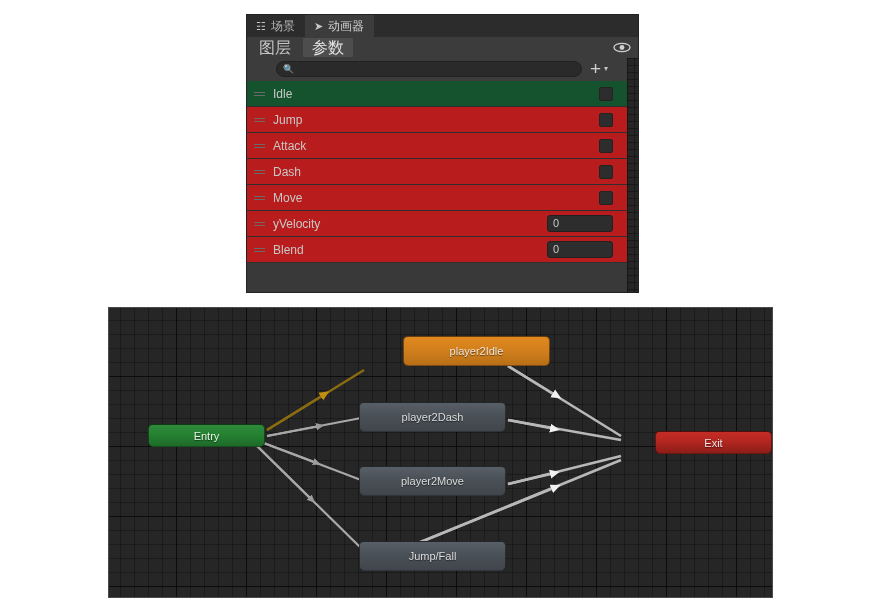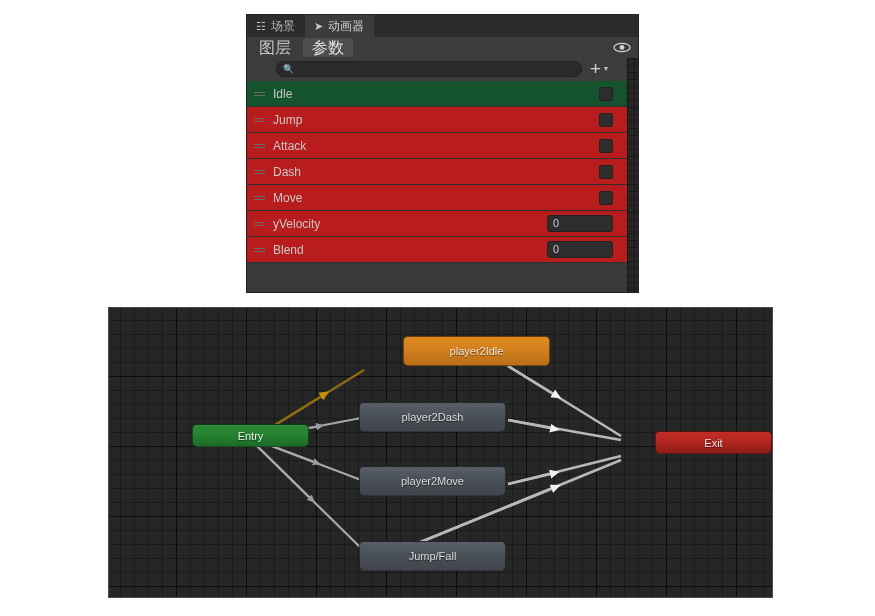--- a/index.html
+++ b/index.html
@@ -297,21 +297,20 @@
     background: linear-gradient(to bottom, #595f66 0%, #4a5057 45%, #41464c 100%);
     color: #dcdcdc;
   }
   .node.orange {
     background: linear-gradient(to bottom, #e0891f 0%, #d2801d 45%, #b96f17 100%);
     color: #f2e6d8;
   }
   .node.green {
     background: linear-gradient(to bottom, #2f8a3c 0%, #258231 45%, #1d6b28 100%);
     color: #eaf4ea;
-    margin-left: 44px;
   }
   .node.red {
     background: linear-gradient(to bottom, #c42d25 0%, #b32620 45%, #8d1d18 100%);
     color: #f6e3e2;
   }
 
   
   #watermark {
     position: absolute;
     right: 8px;

